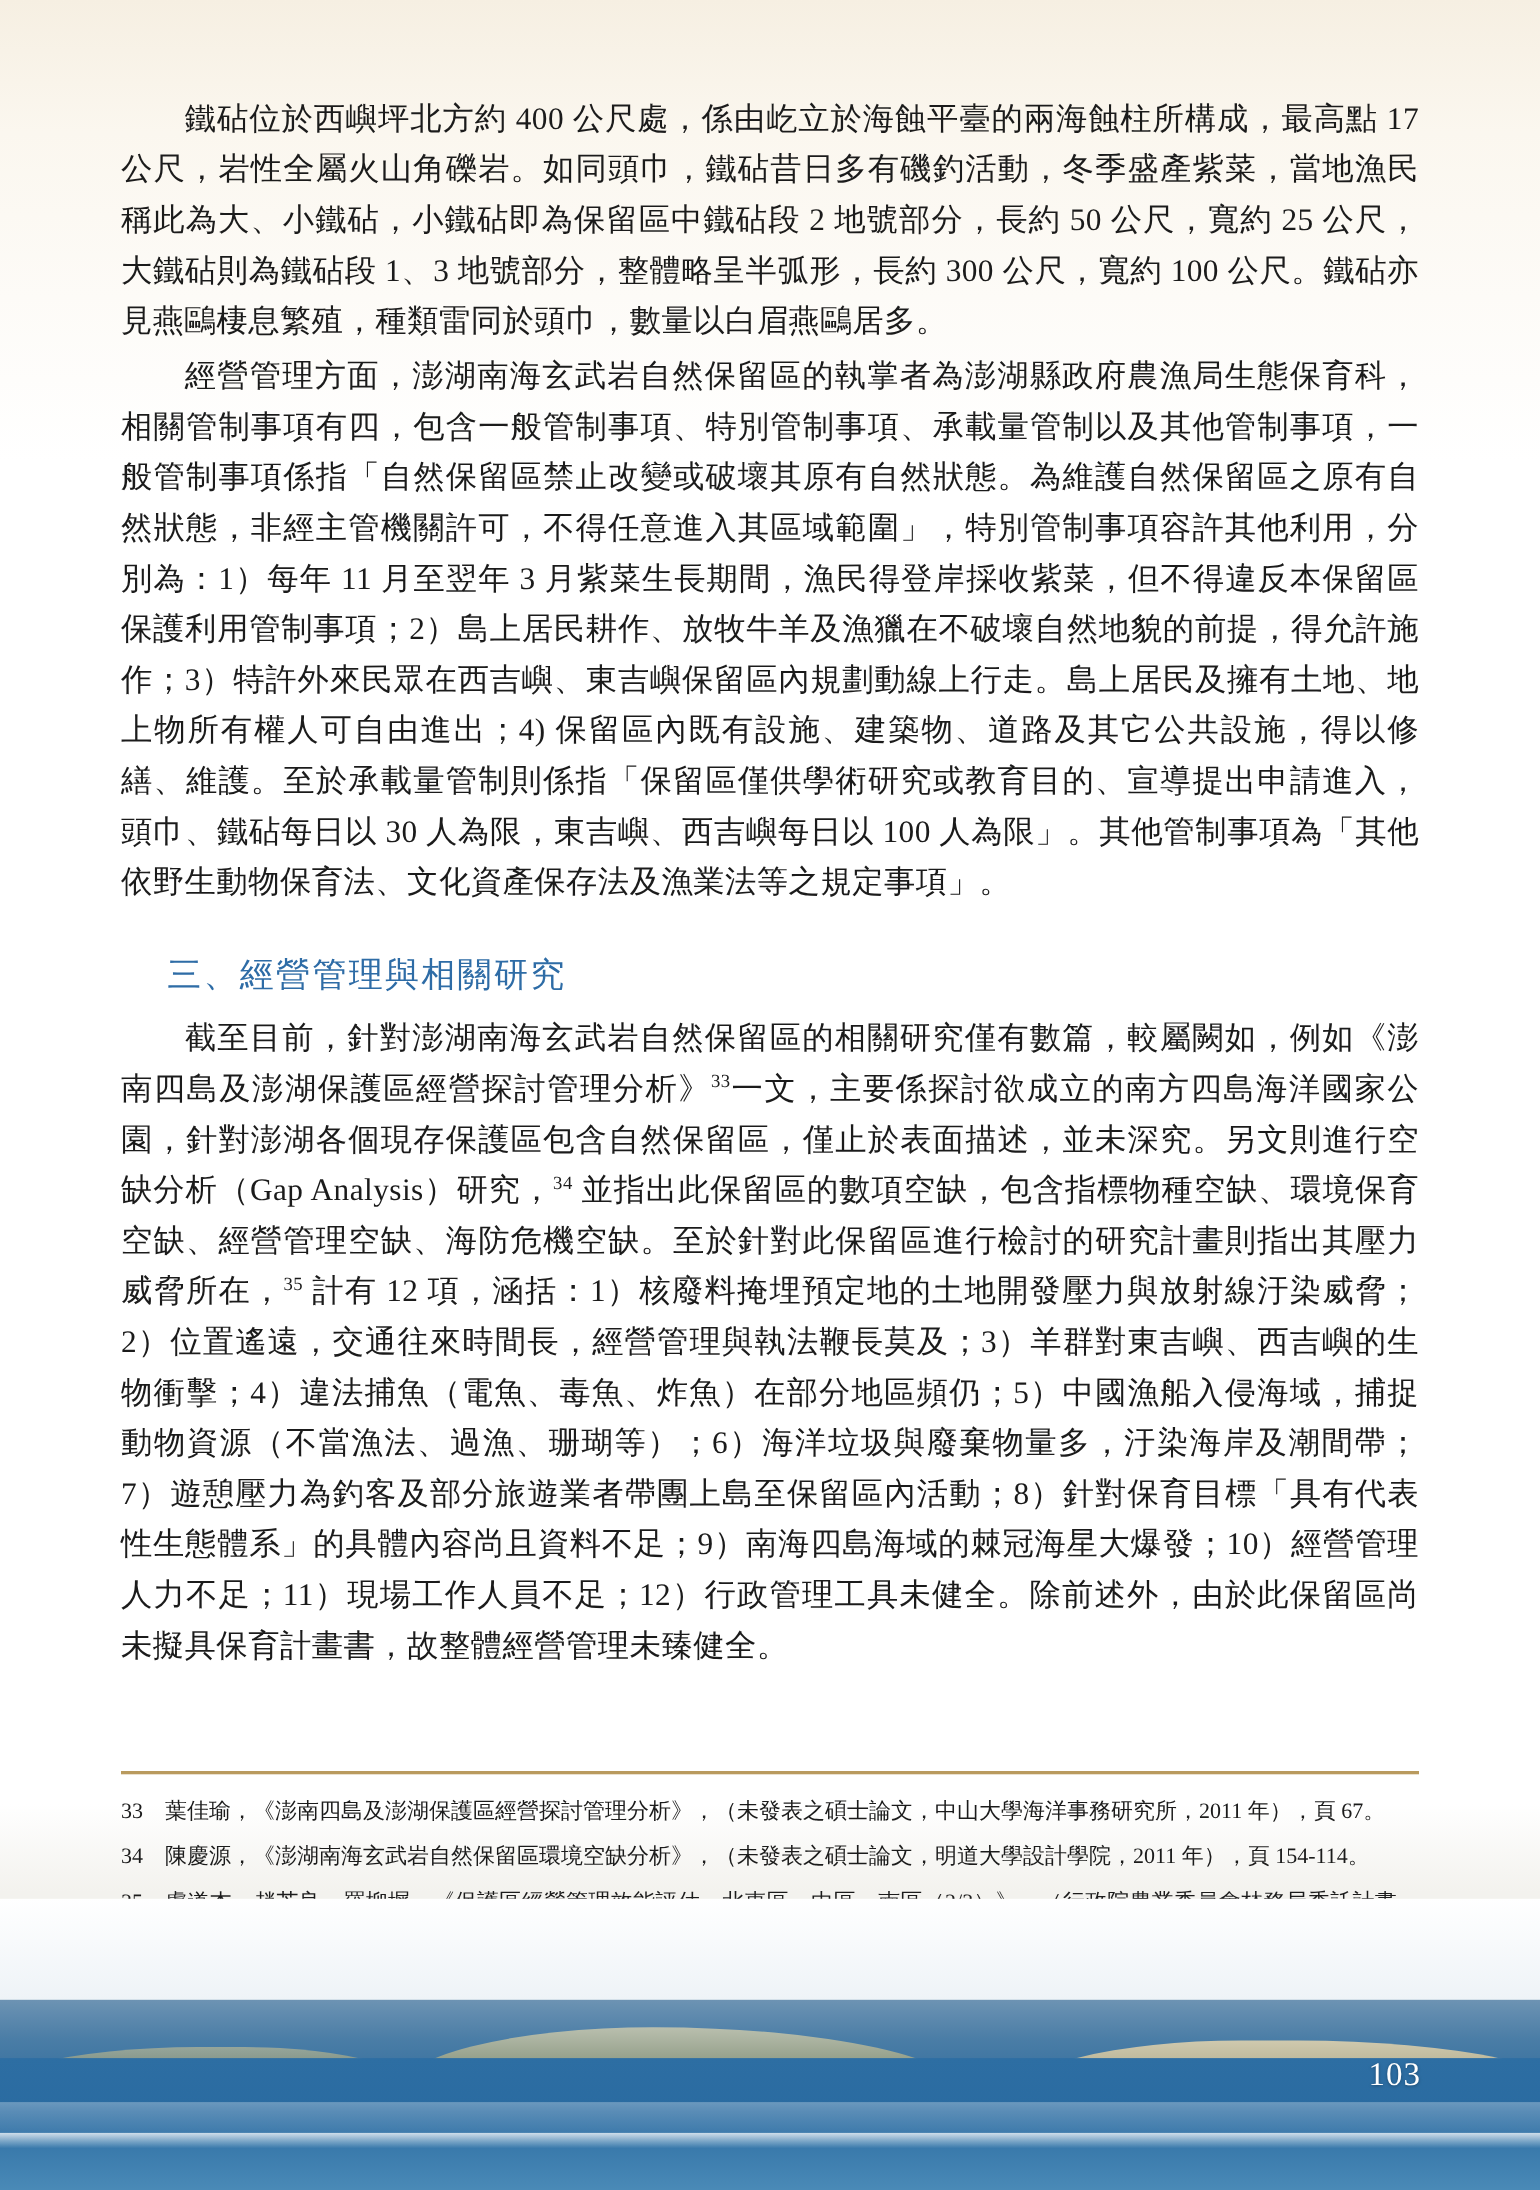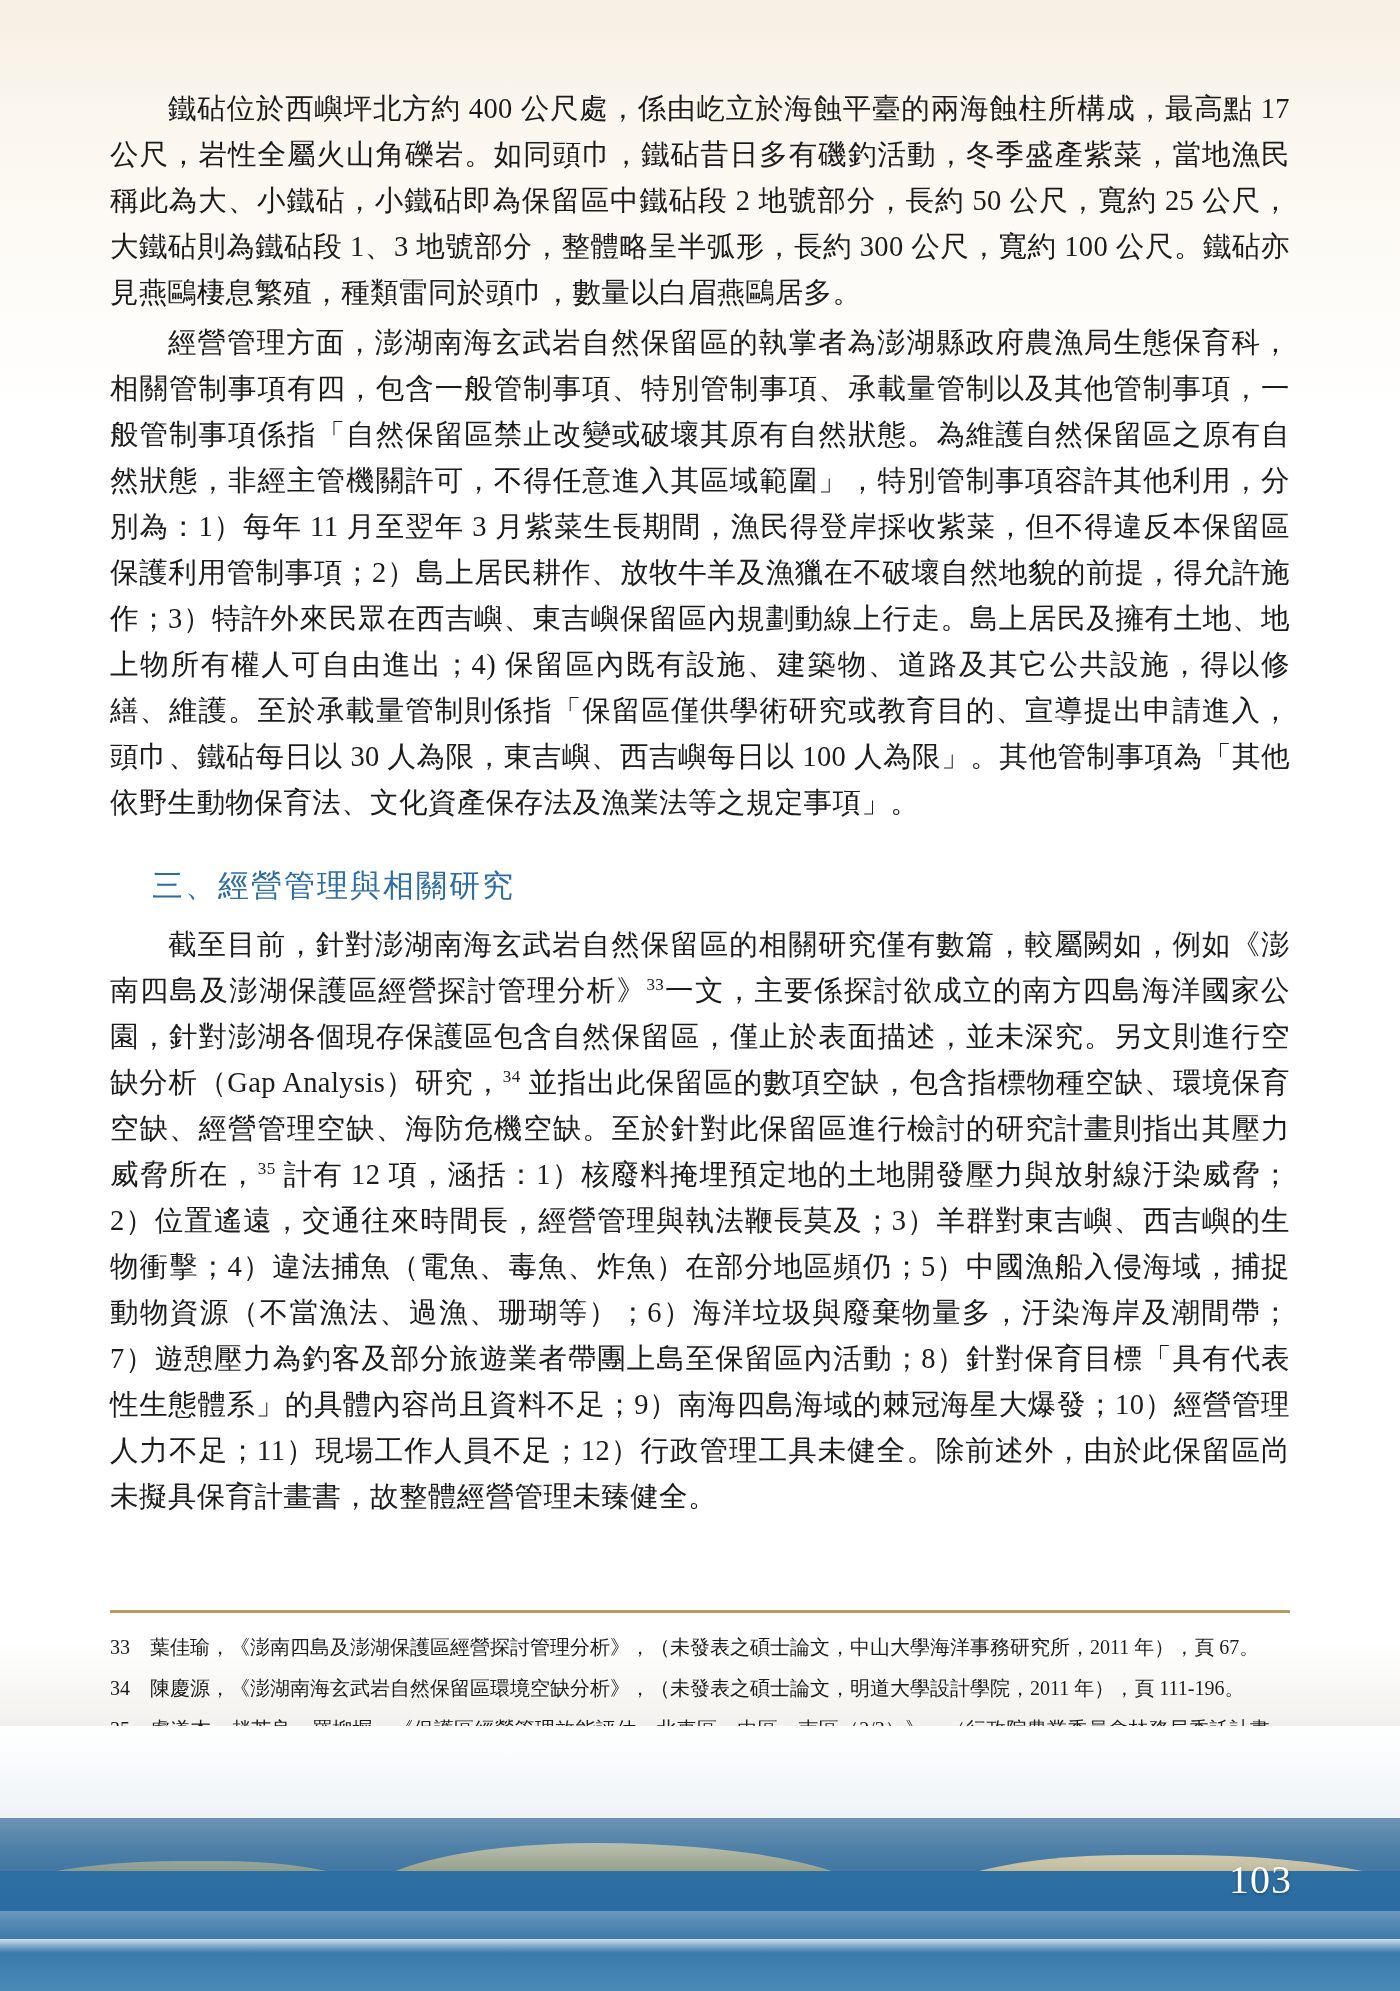--- a/index.html
+++ b/index.html
@@ -173,21 +173,21 @@
     flex: 1 1 auto;
     text-align: justify;
     text-justify: inter-ideograph;
   }
 
   
   .page-number {
     position: absolute;
     right: 108px;
     bottom: 88px;
-    font-size: 40px;
+    font-size: 30px;
     color: #ffffff;
     letter-spacing: 1px;
     text-shadow: 0 1px 3px rgba(0,0,0,.35);
   }
 </style>
 </head>
 <body>
 
 <div class="page">
 
@@ -203,21 +203,21 @@
 
   <div class="footnote-rule"></div>
 
   <div class="footnotes">
     <div class="fn">
       <span class="fn-num">33</span>
       <span class="fn-text">葉佳瑜，《澎南四島及澎湖保護區經營探討管理分析》，（未發表之碩士論文，中山大學海洋事務研究所，2011 年），頁 67。</span>
     </div>
     <div class="fn">
       <span class="fn-num">34</span>
-      <span class="fn-text">陳慶源，《澎湖南海玄武岩自然保留區環境空缺分析》，（未發表之碩士論文，明道大學設計學院，2011 年），頁 111-196。</span>
+      <span class="fn-text">陳慶源，《澎湖南海玄武岩自然保留區環境空缺分析》，（未發表之碩士論文，明道大學設計學院，2011 年），頁 154-114。</span>
     </div>
     <div class="fn">
       <span class="fn-num">35</span>
       <span class="fn-text">盧道杰、趙芝良、羅柳墀，《保護區經營管理效能評估－北東區、中區、南區（2/3）》，（行政院農業委員會林務局委託計畫，2010 年），頁 90。</span>
     </div>
   </div>
 
   <div class="photo-band">
     <div class="sky"></div>
     <div class="sea-far"></div>

